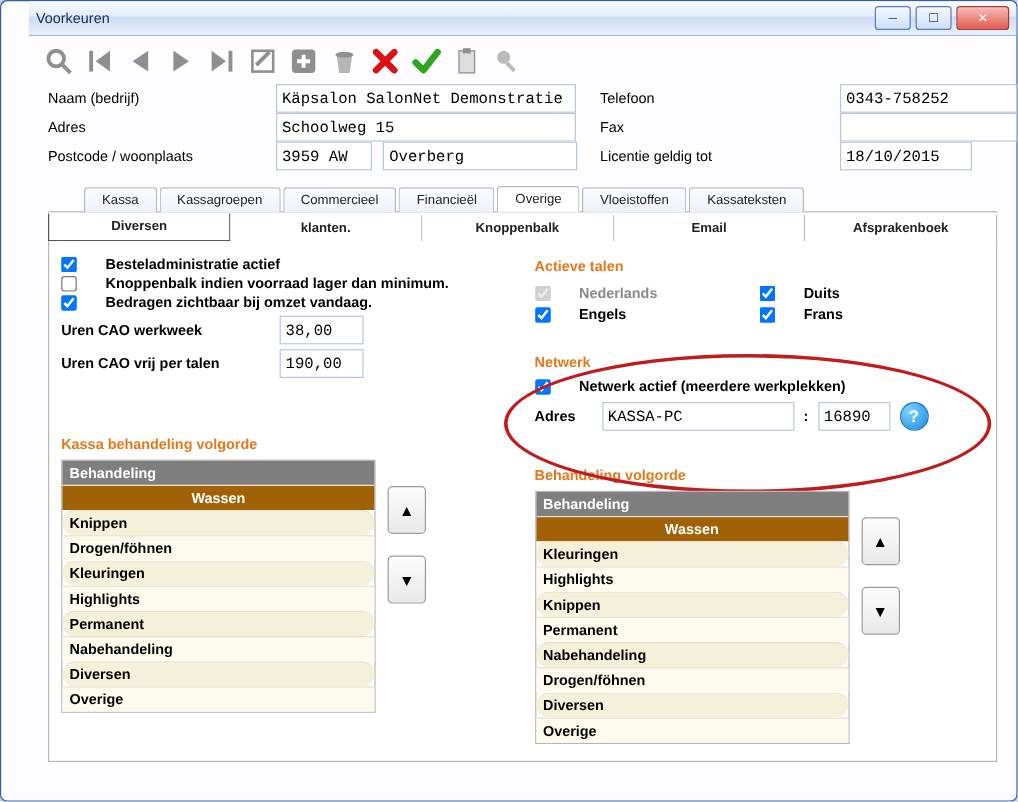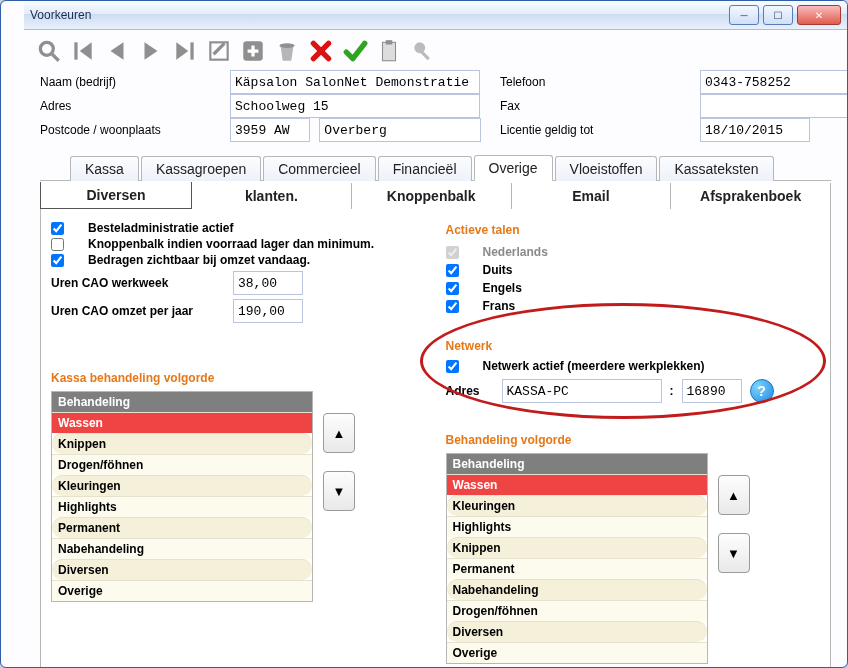--- a/index.html
+++ b/index.html
@@ -10,39 +10,39 @@
   .winbtn.close{background:linear-gradient(#f7bdbd,#e15b4e);border-color:#a63a30;color:#fff;width:42px;}
   .toolbar{padding:6px 10px 0 10px;display:flex;gap:4px;}
   .tbtn{width:30px;height:30px;display:flex;align-items:center;justify-content:center;border-radius:4px;}
   .tbtn svg{width:26px;height:26px;}
   .content{padding:4px 16px 10px 16px;}
   .formgrid{display:grid;grid-template-columns:180px 260px 190px 190px;column-gap:10px;align-items:center;}
   input.txt{font-family:"Courier New",monospace;font-size:13px;border:1px solid #b9c5de;padding:2px 4px;height:18px;box-sizing:content-box;background:#fff;}
   .tabs{margin-top:12px;}
   .tabrow{display:flex;align-items:flex-end;border-bottom:1px solid #b7b7b7;}
   .tabrow.inner{border-top:1px solid #b7b7b7;border-bottom:1px solid #b7b7b7;background:#fff;margin-top:-1px;}
-  .tab{border:1px solid #b7b7b7;border-bottom:none;padding:4px 14px;margin-right:2px;background:linear-gradient(#fbfcfe,#edf2fa);border-radius:3px 3px 0 0;font-size:14px;color:#222;cursor:default;position:relative;bottom:-1px;}
+  .tab{border:1px solid #b7b7b7;border-bottom:none;padding:4px 14px;margin-right:2px;background:linear-gradient(#fbfcfe,#edf2fa);border-radius:3px 3px 0 0;font-size:11px;color:#222;cursor:default;position:relative;bottom:-1px;}
   .tab.active{background:#fff;font-weight:normal;border-bottom:1px solid #fff;}
   .tab.inner{border-radius:0;border-top:none;flex:1;text-align:center;margin:0;border-right:1px solid #b7b7b7;border-left:none;border-bottom:none;background:#fff;padding:5px 0;font-weight:bold;}
   .tab.inner:first-child{border-left:none;}
   .tab.inner.active{background:#fff;border:1.5px solid #555;border-top:none;}
   .panelbody{border:1px solid #b7b7b7;border-top:none;padding:10px 10px 14px 10px;min-height:400px;background:#fff;display:grid;grid-template-columns:1fr 1fr;column-gap:20px;position:relative;}
   .chk{display:flex;align-items:center;gap:24px;margin:2px 0;}
   .chk input{margin:0;}
   .chk label{font-weight:bold;}
   .chk label.gray{color:#8a8a8a;}
   .secLabel{color:#e67817;font-weight:bold;margin:4px 0 6px 0;}
   .fieldpair{display:flex;align-items:center;gap:12px;margin:4px 0;}
   .fieldpair .lbl{font-weight:bold;min-width:170px;}
   .fieldpair input{width:60px;}
   .groupbox{position:relative;margin-top:6px;}
   .listbox{border:1px solid #b7b7b7;width:260px;}
   .listhdr{background:#7f7f7f;color:#fff;font-weight:bold;padding:3px 6px;}
   .listitem{padding:3px 6px;border-top:1px solid #e7e1cf;font-weight:bold;}
-  .li-sel{background:#ef4444;color:#fff;}
+  .li-sel{background:#a16207;color:#fff;text-align:center;}
   .li-a{background:#f5f0da;border-radius:10px;}
   .li-b{background:#fdfbee;}
   .updown{position:absolute;left:272px;top:22px;display:flex;flex-direction:column;gap:18px;}
   .udbtn{width:30px;height:38px;border:1px solid #9a9a9a;border-radius:4px;background:linear-gradient(#fdfdfd,#e9e9e9);display:flex;align-items:center;justify-content:center;font-size:13px;}
   .helpbtn{width:22px;height:22px;border-radius:50%;background:radial-gradient(circle at 30% 30%,#7fd3ff,#1b8ae0);color:#fff;font-weight:bold;display:flex;align-items:center;justify-content:center;font-size:14px;border:1px solid #1477c4;}
   .netrow{display:flex;align-items:center;gap:8px;margin-top:6px;}
   .ellipse{position:absolute;border:3px solid #c11b1b;border-radius:50%;width:400px;height:110px;right:-6px;top:84px;pointer-events:none;}
   .rightcol{position:relative;}
   .tabspacer{flex:0 0 30px;}
 </style>
@@ -183,21 +183,21 @@
             </div>
           <div class="chk">
               <input type="checkbox" checked="" style="">
               <label>Bedragen zichtbaar bij omzet vandaag.</label>
             </div>
           <div class="fieldpair">
             <span class="lbl">Uren CAO werkweek</span>
             <input class="txt" value="38,00" style="">
           </div>
           <div class="fieldpair">
-            <span class="lbl">Uren CAO omzet per jaar</span>
+            <span class="lbl">Uren CAO vrij per talen</span>
             <input class="txt" value="190,00" style="">
           </div>
 
           <div class="secLabel" style="margin-top:48px">Kassa behandeling volgorde</div>
           <div class="groupbox">
             <div class="listbox">
               <div class="listhdr">Behandeling</div>
               <div class="listitem li-sel">Wassen</div>
               <div class="listitem li-a">Knippen</div>
               <div class="listitem li-b">Drogen/föhnen</div>
@@ -210,21 +210,21 @@
             </div>
             <div class="updown">
               <div class="udbtn">▲</div>
               <div class="udbtn">▼</div>
             </div>
           </div>
         </div>
 
         <div class="rightcol">
           <div class="secLabel">Actieve talen</div>
-          <div style="display:grid;grid-template-columns:1fr;">
+          <div style="display:grid;grid-template-columns:1fr 1fr;">
             <div class="chk">
                 <input type="checkbox" checked="" disabled="" style="">
                 <label class="gray">Nederlands</label>
               </div>
             <div class="chk">
                 <input type="checkbox" checked="" style="">
                 <label>Duits</label>
               </div>
             <div class="chk">
                 <input type="checkbox" checked="" style="">

